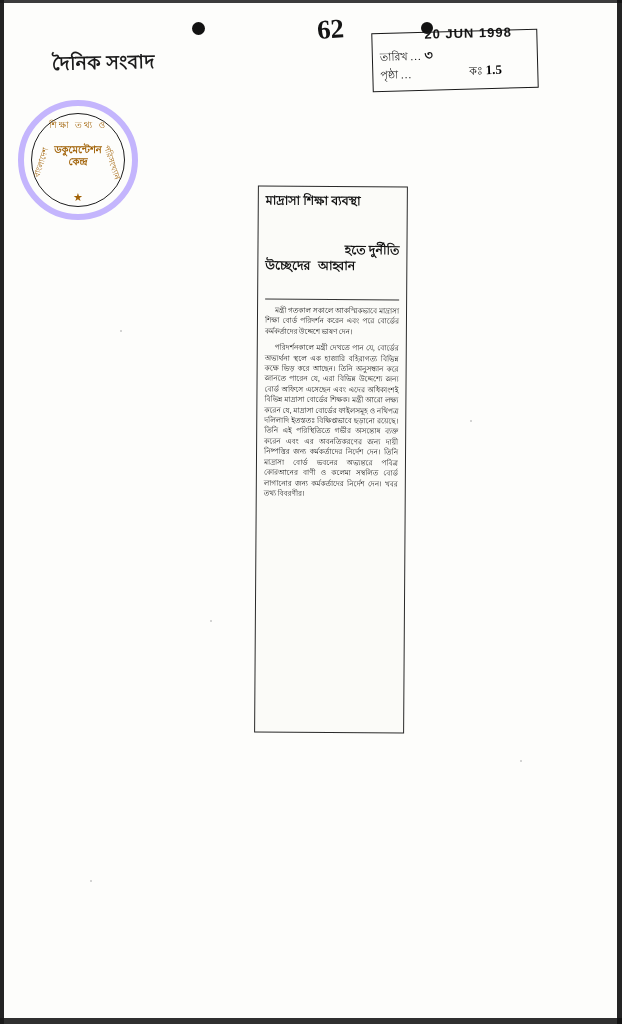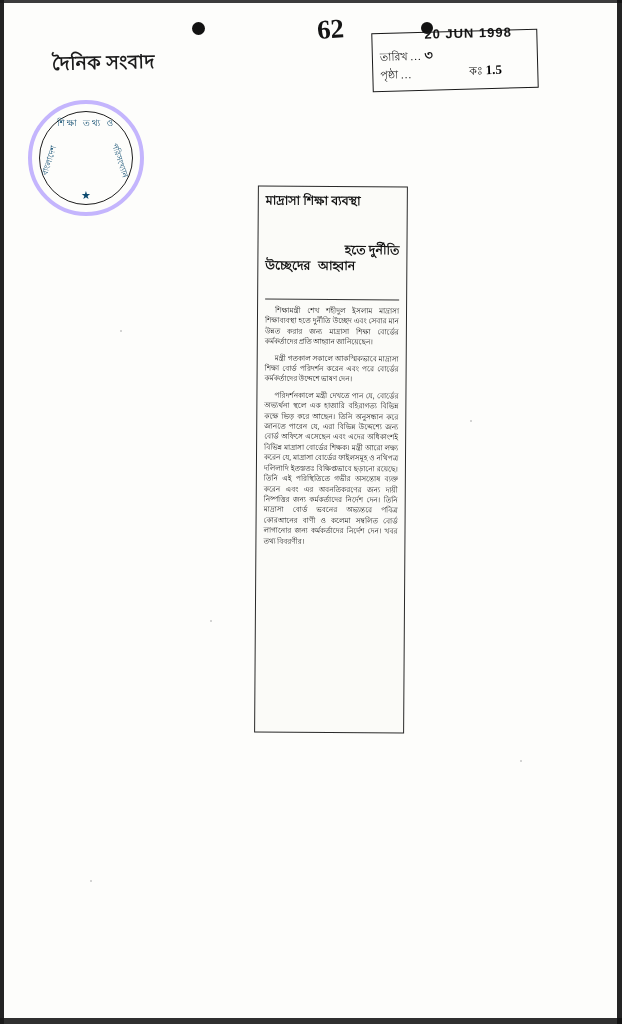--- a/index.html
+++ b/index.html
@@ -82,27 +82,27 @@
     height: 13px;
     border-radius: 50%;
     background: #121212;
   }
   .dot.d1 { left: 192px; top: 22px; }
   .dot.d2 { left: 421px; top: 22px; width: 12px; height: 12px;}
 
   
   .seal {
     position: absolute;
-    left: 28px;
+    left: 18px;
     top: 100px;
     width: 108px;
     height: 108px;
     border-radius: 50%;
-    border: 4px solid #c4b5fd;
-    color: #0c4a6e;
+    border: 6px solid #c4b5fd;
+    color: #a16207;
   }
   .seal .inner-ring {
     position: absolute;
     left: 7px; top: 7px;
     width: 92px; height: 92px;
     border-radius: 50%;
     border: 1px solid #1d1d1d;
   }
   .seal .seal-center {
     position: absolute;
@@ -245,20 +245,24 @@
 
   <div class="page-number">62</div>
 
   <div class="masthead">দৈনিক সংবাদ</div>
 
   <div class="seal">
     <div class="inner-ring"></div>
     <div class="arc-top">শিক্ষা তথ্য ও</div>
     <div class="arc-left">বাংলাদেশ</div>
     <div class="arc-right">পরিসংখ্যান</div>
+    <div class="seal-center">
+      <div>ডকুমেন্টেশন</div>
+      <div>কেন্দ্র</div>
+    </div>
     <div class="seal-star">★</div>
   </div>
 
   <div class="stamp-box">
     <div class="stamp-date">20 JUN 1998</div>
     <div class="row r1">
       <span>তারিখ</span>
       <span class="dots">...</span>
       <span class="hand">৩</span>
     </div>
@@ -272,21 +276,20 @@
     </div>
   </div>
 
   <div class="clipping">
     <div class="clip-headline">
       <span class="l1">মাদ্রাসা শিক্ষা ব্যবস্থা</span>
       <span class="l2">হতে দুর্নীতি</span>
       <span class="l3">উচ্ছেদের আহ্বান</span>
     </div>
     <div class="clip-body">
-      <p>শিক্ষামন্ত্রী শেখ শহীদুল ইসলাম মাদ্রাসা শিক্ষাব্যবস্থা হতে দুর্নীতি উচ্ছেদ এবং সেবার মান উন্নত করার জন্য মাদ্রাসা শিক্ষা বোর্ডের কর্মকর্তাদের প্রতি আহ্বান জানিয়েছেন।</p>
       <p>মন্ত্রী গতকাল সকালে আকস্মিকভাবে মাদ্রাসা শিক্ষা বোর্ড পরিদর্শন করেন এবং পরে বোর্ডের কর্মকর্তাদের উদ্দেশে ভাষণ দেন।</p>
       <p>পরিদর্শনকালে মন্ত্রী দেখতে পান যে, বোর্ডের অভ্যর্থনা স্থলে এক হাজারি বহিরাগত্য বিভিন্ন কক্ষে ভিড় করে আছেন। তিনি অনুসন্ধান করে জানতে পারেন যে, এরা বিভিন্ন উদ্দেশ্যে জন্য বোর্ড অফিসে এসেছেন এবং এদের অধিকাংশই বিভিন্ন মাদ্রাসা বোর্ডের শিক্ষক। মন্ত্রী আরো লক্ষ্য করেন যে, মাদ্রাসা বোর্ডের ফাইলসমূহ ও নথিপত্র দলিলাদি ইতস্ততঃ বিক্ষিপ্তভাবে ছড়ানো রয়েছে। তিনি এই পরিস্থিতিতে গভীর অসন্তোষ ব্যক্ত করেন এবং এর অবনতিকরণের জন্য দায়ী নিষ্পত্তির জন্য কর্মকর্তাদের নির্দেশ দেন। তিনি মাদ্রাসা বোর্ড ভবনের অভ্যন্তরে পবিত্র কোরআনের বাণী ও কলেমা সম্বলিত বোর্ড লাগানোর জন্য কর্মকর্তাদের নির্দেশ দেন। খবর তথ্য বিবরণীর।</p>
     </div>
   </div>
 
   <div class="speck" style="left:120px; top:330px;"></div>
   <div class="speck" style="left:470px; top:420px;"></div>
   <div class="speck" style="left:210px; top:620px;"></div>
   <div class="speck" style="left:520px; top:760px;"></div>
   <div class="speck" style="left:90px; top:880px;"></div>

